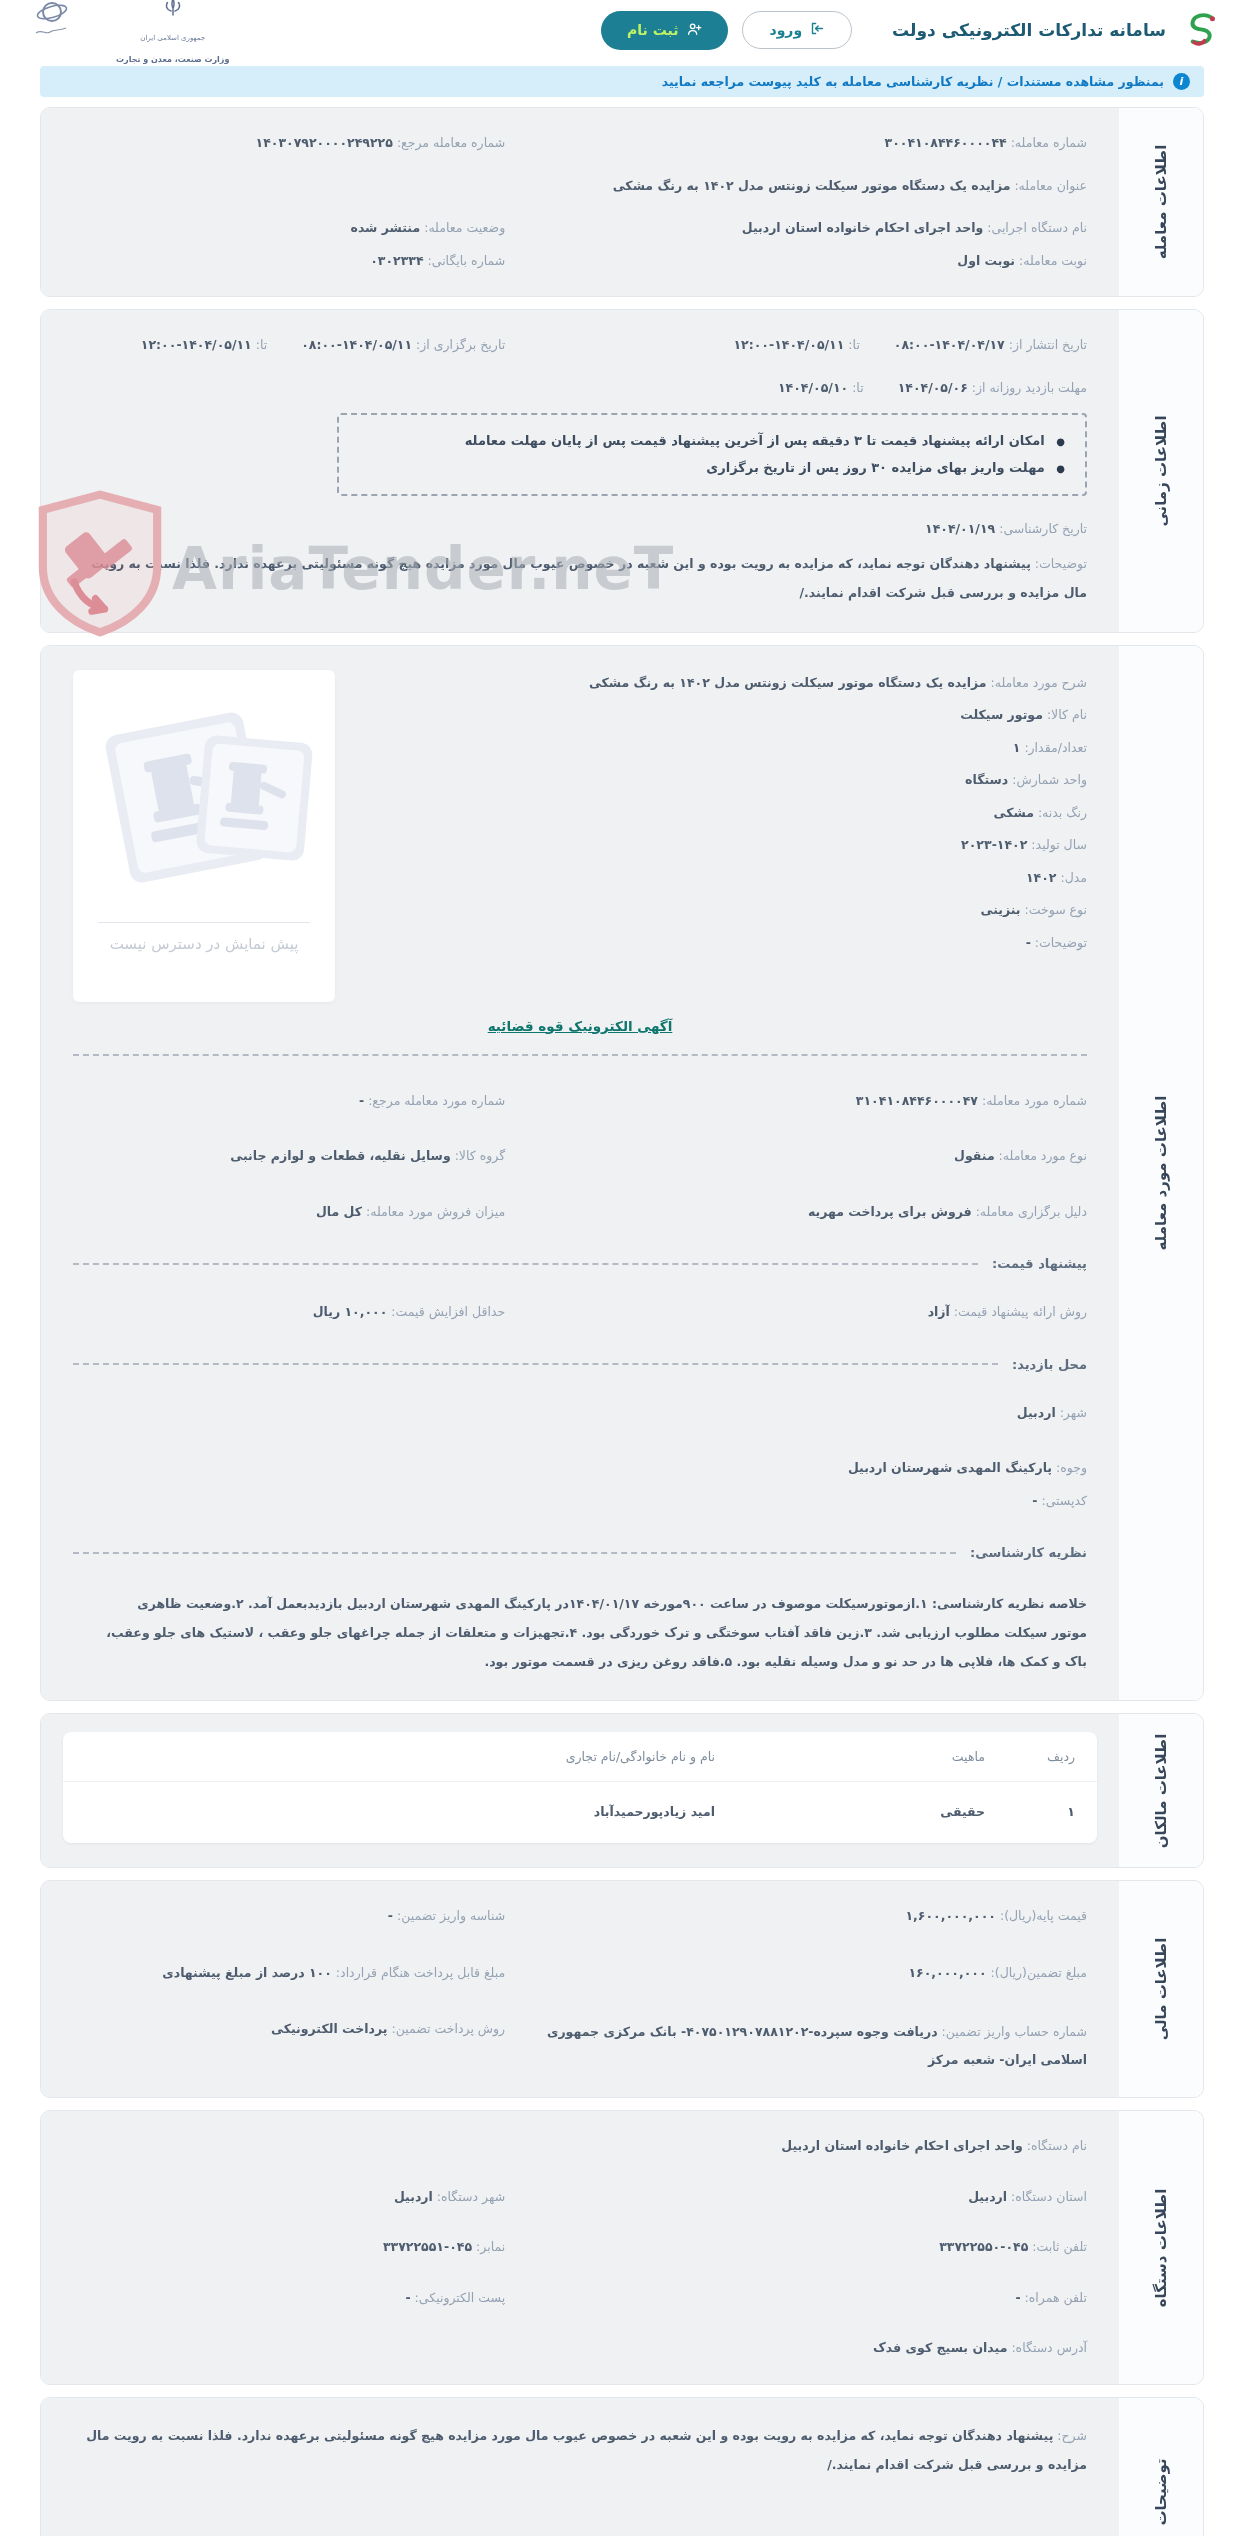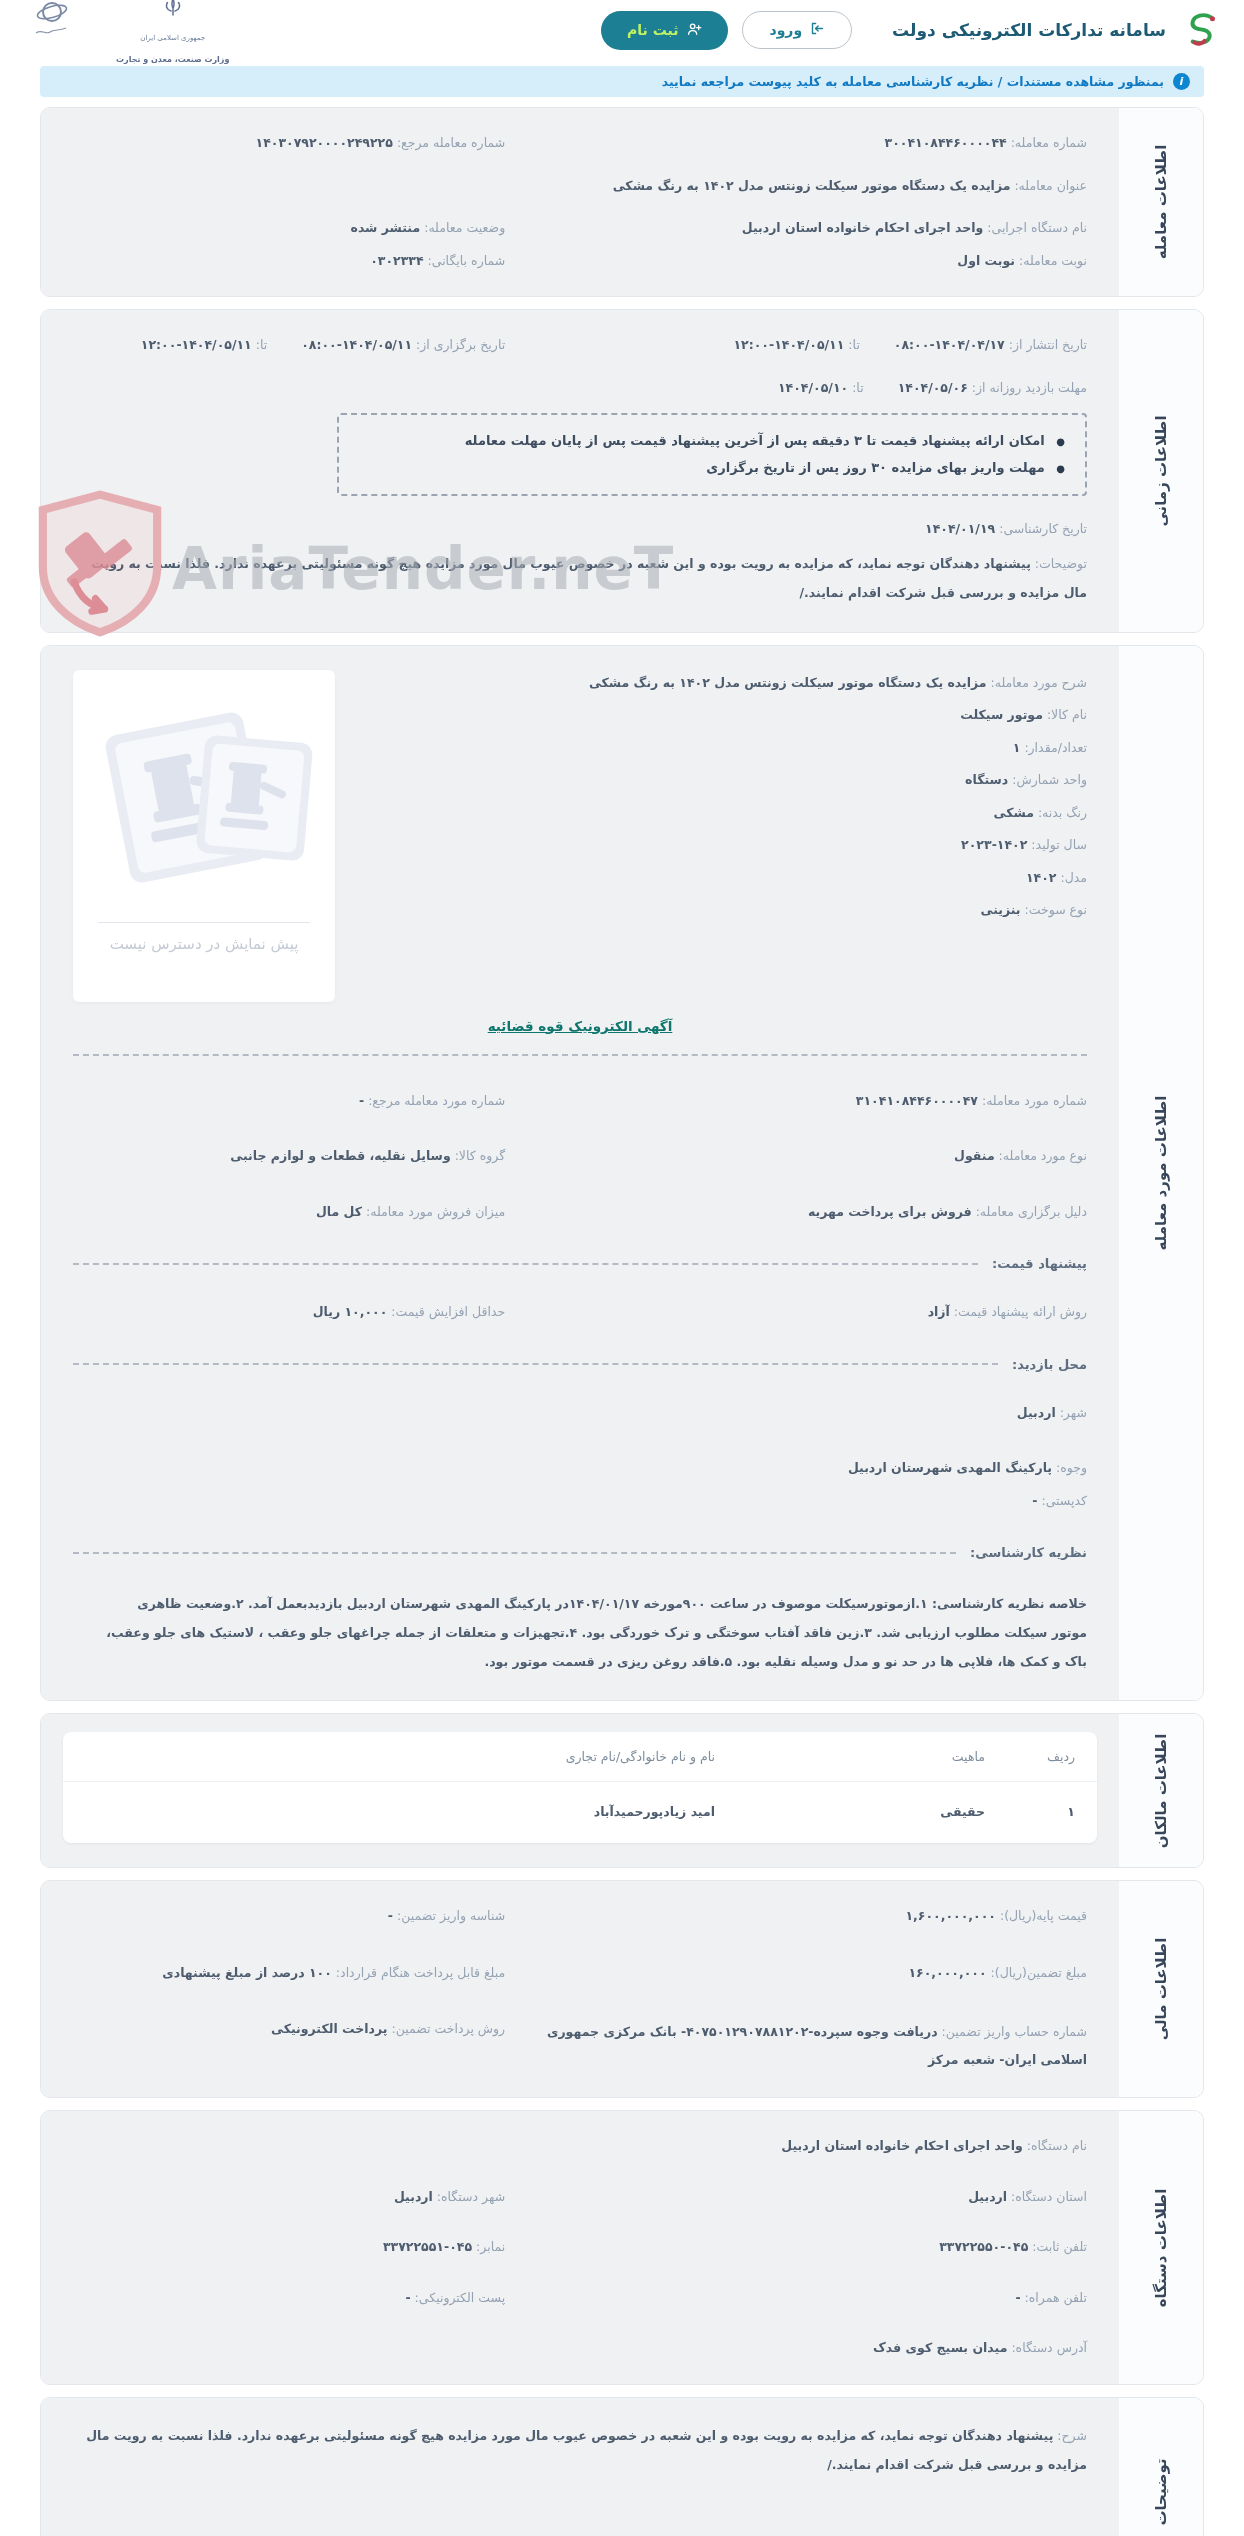--- a/index.html
+++ b/index.html
@@ -197,20 +197,21 @@
         <div class="item-top">
           <div class="item-fields">
             <div class="f mb10"><span class="lbl">شرح مورد معامله:</span> <span class="val">مزایده یک دستگاه موتور سیکلت زونتس مدل ۱۴۰۲ به رنگ مشکی</span></div>
             <div class="f mb10"><span class="lbl">نام کالا:</span> <span class="val">موتور سیکلت</span></div>
             <div class="f mb10"><span class="lbl">تعداد/مقدار:</span> <span class="val">۱</span></div>
             <div class="f mb10"><span class="lbl">واحد شمارش:</span> <span class="val">دستگاه</span></div>
             <div class="f mb10"><span class="lbl">رنگ بدنه:</span> <span class="val">مشکی</span></div>
             <div class="f mb10"><span class="lbl">سال تولید:</span> <span class="val">۱۴۰۲-۲۰۲۳</span></div>
             <div class="f mb10"><span class="lbl">مدل:</span> <span class="val">۱۴۰۲</span></div>
             <div class="f mb10"><span class="lbl">نوع سوخت:</span> <span class="val">بنزینی</span></div>
+            <div class="f"><span class="lbl">توضیحات:</span> <span class="val">-</span></div>
           </div>
 
           <div class="preview-card">
             <span>
               <svg width="220" height="225" viewBox="0 0 220 225">
                 <g transform="rotate(-11 95 110)">
                   <rect x="22" y="38" width="140" height="150" rx="12" fill="#e9ecf3"></rect>
                   <rect x="31" y="47" width="122" height="132" rx="7" fill="#f6f8fb"></rect>
                   <g fill="#dde2ec">
                     <rect x="62" y="78" width="36" height="46" rx="5"></rect>

